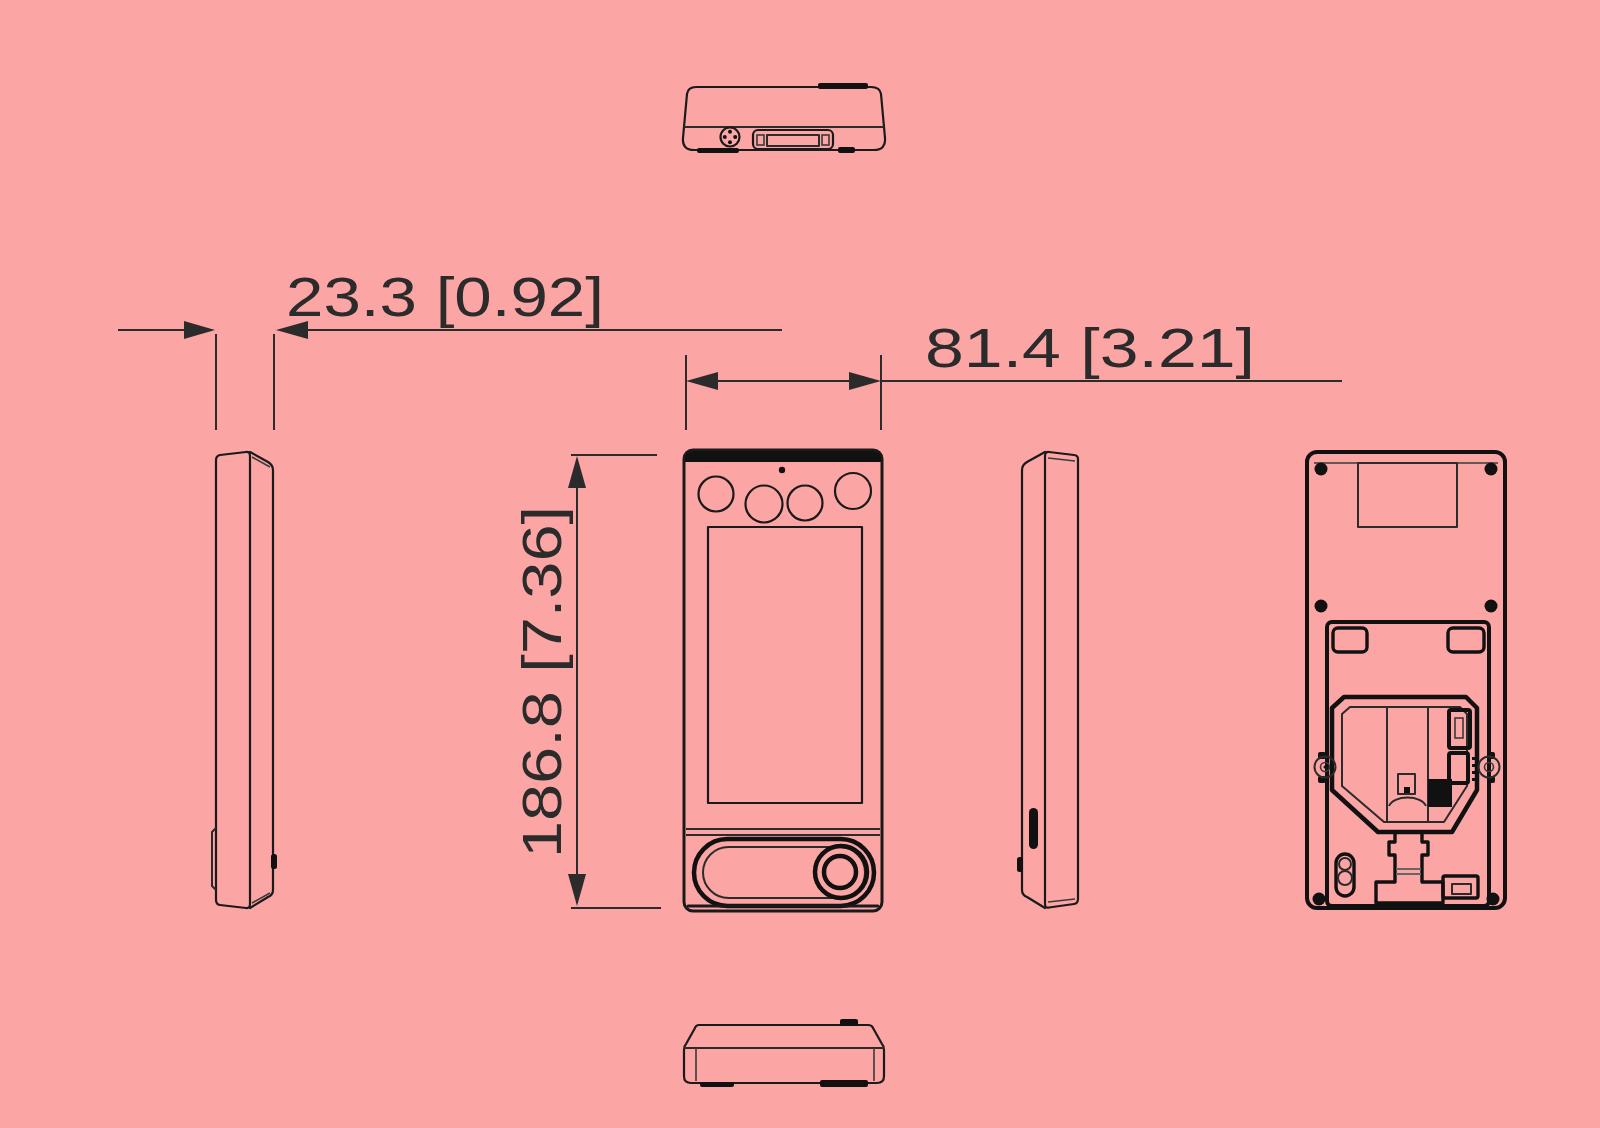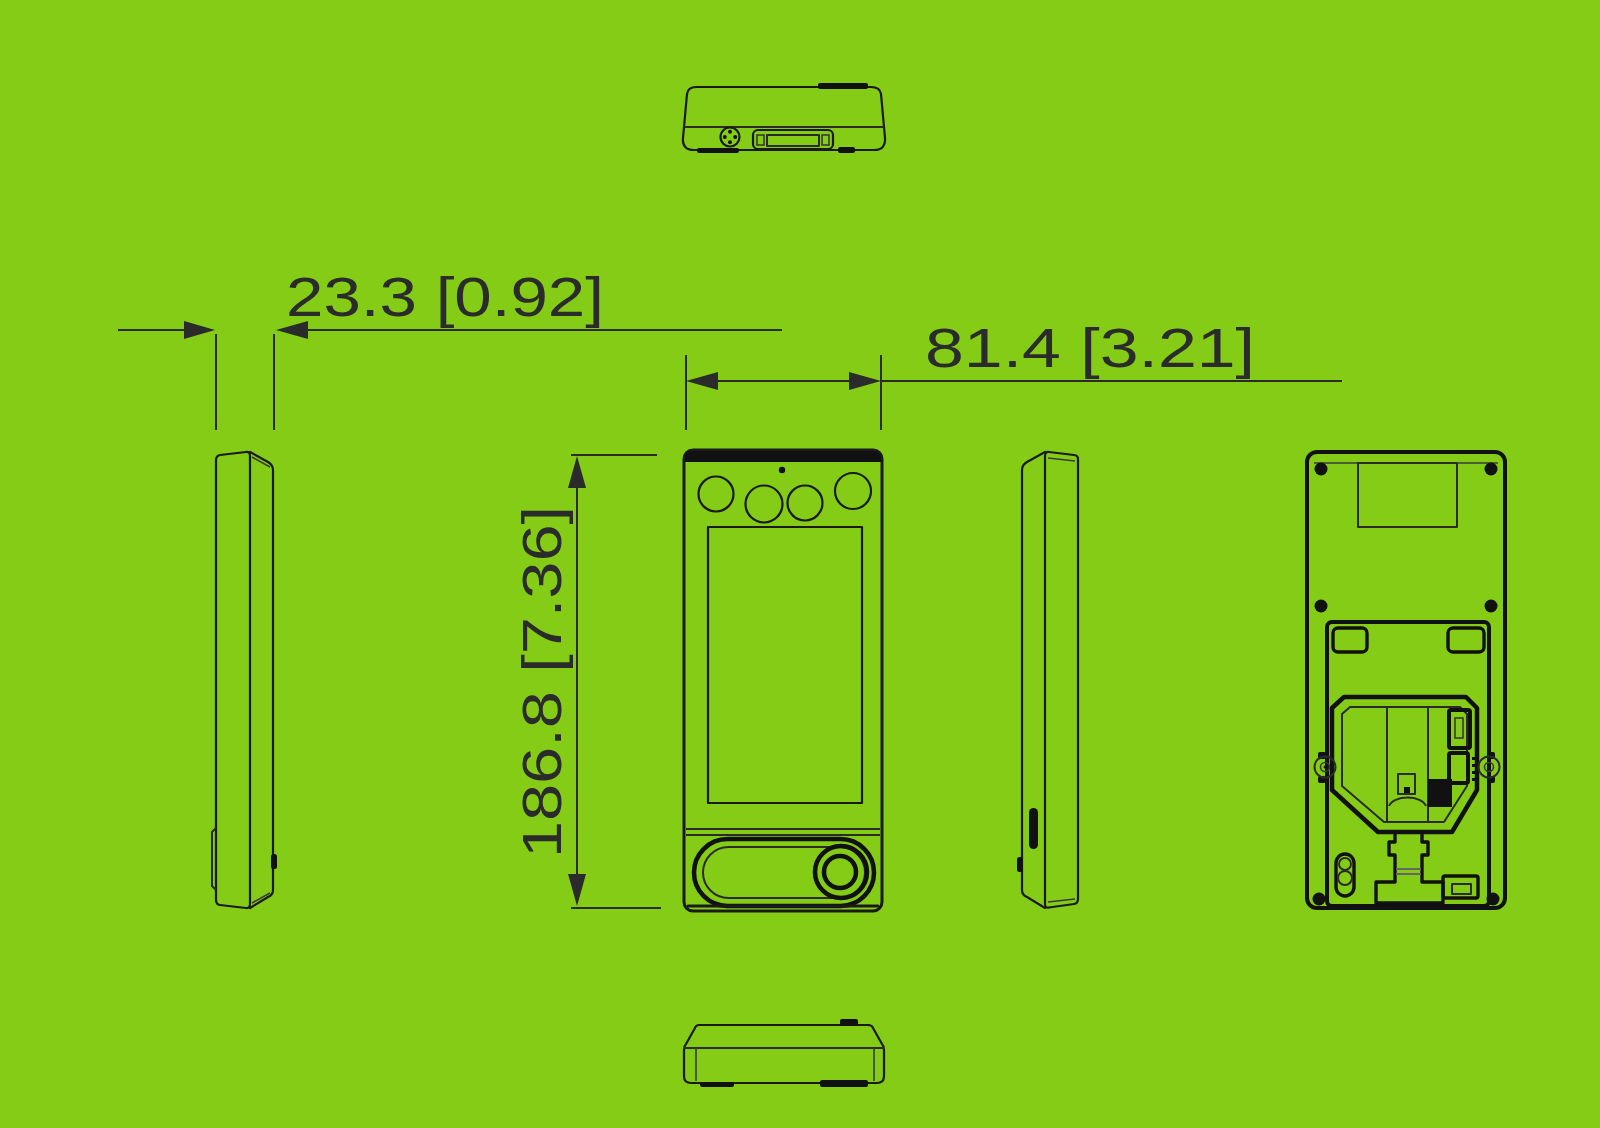--- a/index.html
+++ b/index.html
@@ -1,16 +1,16 @@
 <!DOCTYPE html>
 <html><head>
 <meta charset="utf-8">
 <style>
   html,body{margin:0;padding:0;background:#fff;}
-  #canvas{position:relative;width:1600px;height:1128px;background:#84cc16;overflow:hidden;
+  #canvas{position:relative;width:1600px;height:1128px;background:#fca5a5;overflow:hidden;
           font-family:"Liberation Sans",sans-serif;}
   svg{position:absolute;inset:0;}
   .ol{fill:none;stroke:#1a1a1a;stroke-width:3;stroke-linejoin:round;stroke-linecap:round;}
   .ol2{fill:none;stroke:#1a1a1a;stroke-width:2.2;stroke-linejoin:round;stroke-linecap:round;}
   .thin{fill:none;stroke:#2b2b2b;stroke-width:2;stroke-linejoin:round;}
   .thin15{fill:none;stroke:#3a3a3a;stroke-width:1.6;}
   .thick{fill:none;stroke:#111;stroke-width:4.5;stroke-linejoin:round;}
   .thick4{fill:none;stroke:#111;stroke-width:4;stroke-linejoin:round;}
   .thick35{fill:none;stroke:#111;stroke-width:3.4;stroke-linejoin:round;}
   .blk{fill:#111;stroke:none;}

